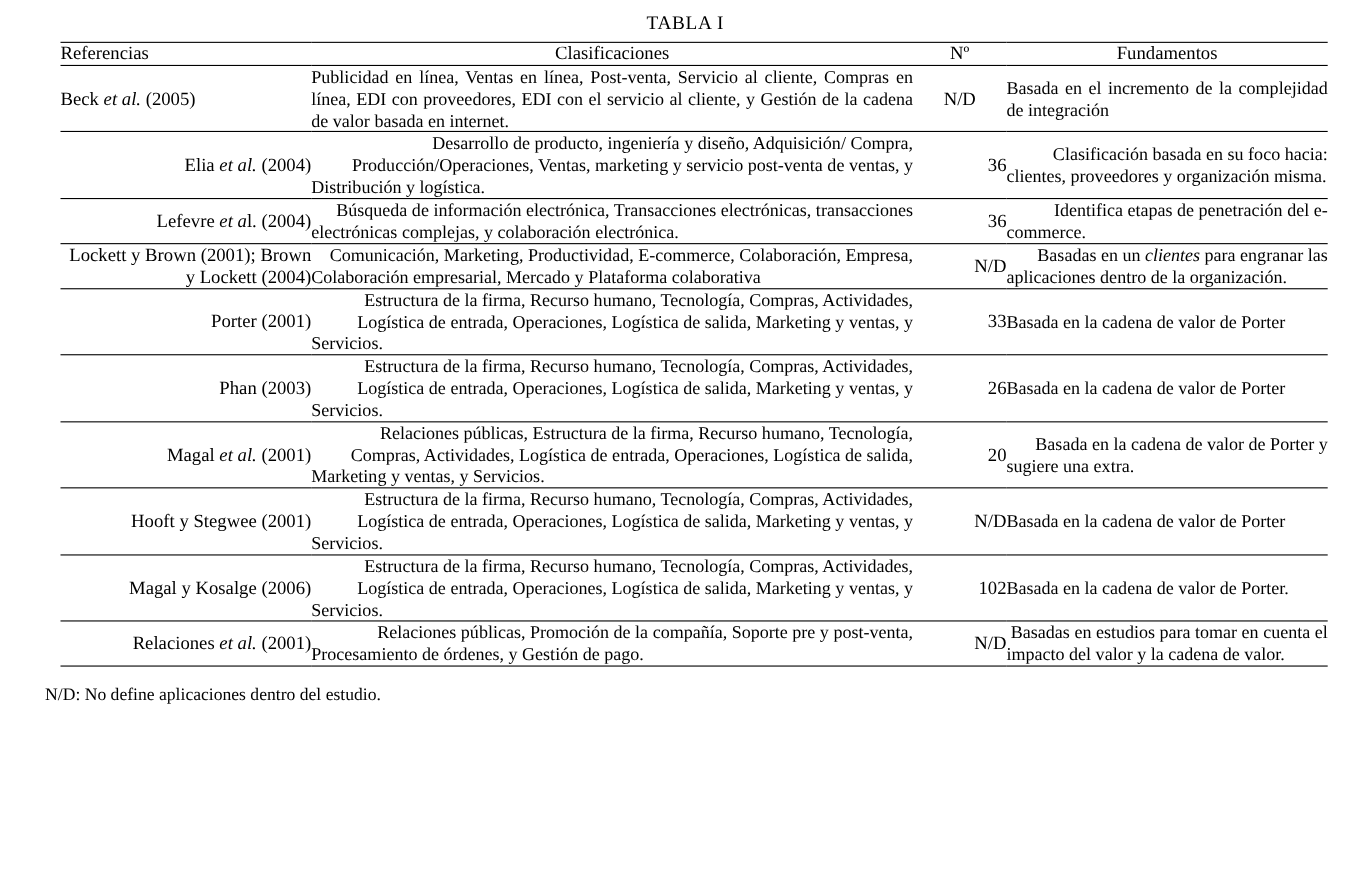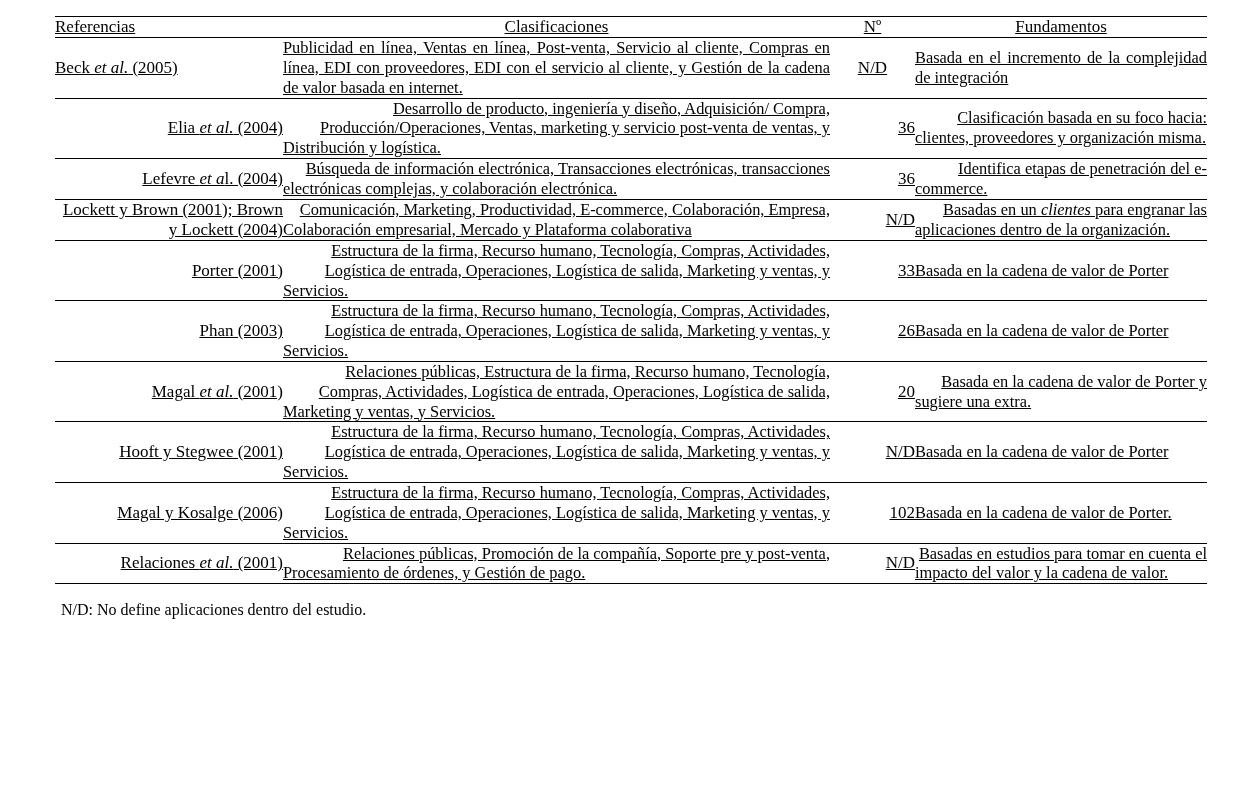--- a/index.html
+++ b/index.html
@@ -37,21 +37,20 @@
     letter-spacing: 0.35px;
     margin-top: 1px;
   }
 
   
   table.tabla {
     border-collapse: collapse;
     width: 1152px;
     margin: 6px 0 16px 15px;
     table-layout: fixed;
-    text-decoration: underline;
   }
 
   table.tabla td, table.tabla th {
     vertical-align: middle;
     padding: 0;
     border: 0;
   }
   thead tr.head-row > th { border-top: 1.6px solid #000; border-bottom: 1.3px solid #000; }
   tbody tr.drow + tr.drow > td { border-top: 1.3px solid #000; text-align: right; }
   tbody tr.drow.first > td { border-top: 0; }
@@ -100,30 +99,31 @@
     text-align-last: left;
     padding: 7px 4px 7px 12px;
     line-height: 1.21;
   }
 
   i, .it { font-style: italic; }
 
   
   .footnote {
     font-size: 16px;
-    margin: 7px 0 0 21px;
+    margin: 7px 0 0 1px;
     line-height: 1.2;
   }
 </style>
 </head>
 <body>
 
 <div class="page">
 
   <div class="caption">
+    <div class="cap-line1">TABLA I</div>
   </div>
 
   <table class="tabla">
     <colgroup>
       <col class="c-ref">
         <col class="c-clas">
         <col class="c-num">
         <col class="c-fund">
     </colgroup>
     <thead>

